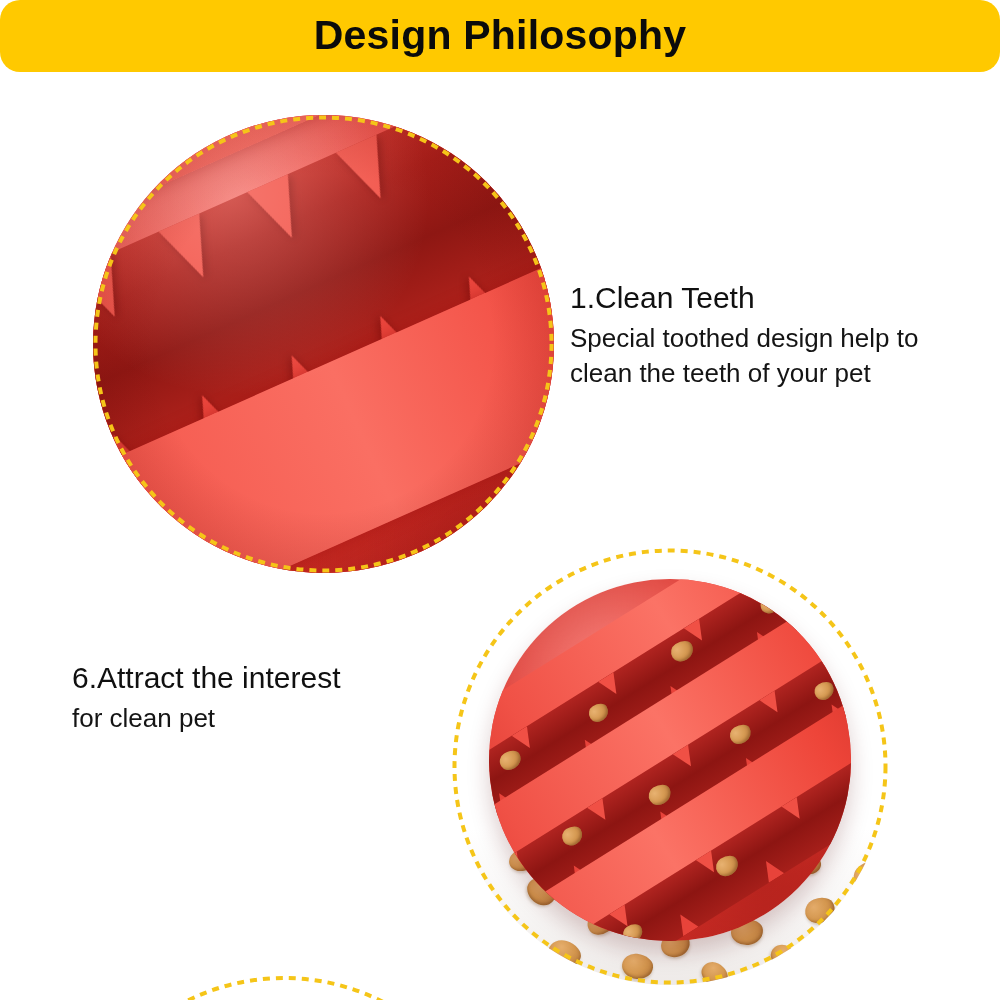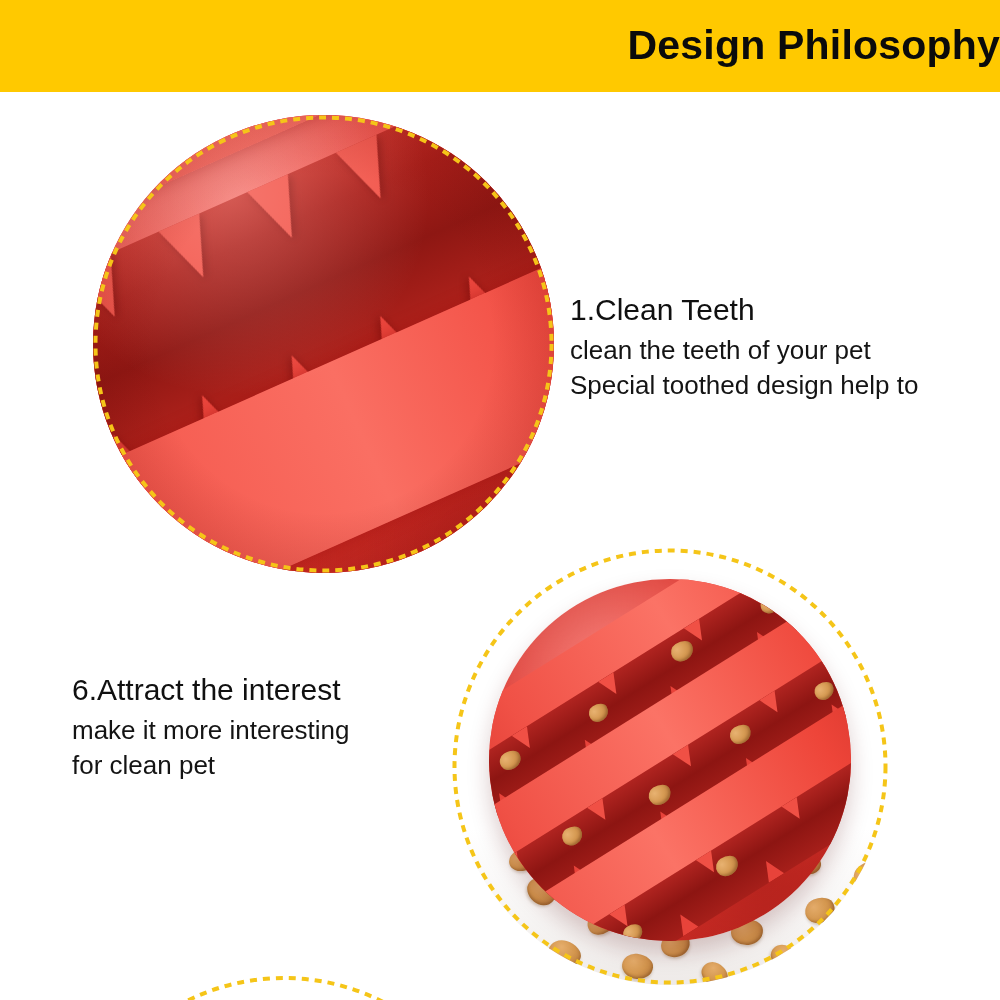--- a/index.html
+++ b/index.html
@@ -13,25 +13,26 @@
     position: relative;
     overflow: hidden;
     font-family: "Liberation Sans", sans-serif;
     -webkit-font-smoothing: antialiased;
   }
 
   
   #header-band {
     position: absolute;
     left: 0; top: 0;
-    width: 1000px; height: 92px;
+    width: 1000px; height: 72px;
     background: #ffc900;
     display: flex;
     align-items: center;
-    justify-content: flex-end;
+    justify-content: center;
+    border-radius: 20px;
   }
   #header-title {
     font-size: 41px;
     font-weight: bold;
     color: #0b0b0b;
     letter-spacing: 0.2px;
     line-height: 1;
     margin-top: -2px;
   }
 
@@ -178,21 +179,21 @@
   .mini-tooth-up { bottom: 0; border-bottom: 20px solid #e8433a; }
 
   .scatter-kib {
     position: absolute;
     border-radius: 44% 56% 48% 52% / 50% 46% 54% 50%;
     background: radial-gradient(circle at 35% 28%, #e6ae6c 0%, #d4974f 48%, #ae7035 100%);
     box-shadow: 0 2px 3px rgba(120,80,40,.28), inset -1px -2px 3px rgba(120,70,26,.45);
   }
 
   
-  .text-block { position: absolute; margin-top: 12px; }
+  .text-block { position: absolute; }
   .block-heading {
     font-size: 30px;
     color: #101010;
     line-height: 1.12;
     white-space: nowrap;
     margin: 0 0 6px 0;
     font-weight: normal;
   }
   .block-line {
     font-size: 26px;
@@ -235,22 +236,22 @@
 </div>
 
 <div class="dashed-circle" id="dash-circle-1" style="left:93px; top:115px; width:461px; height:458px;">
   <svg width="461" height="458" viewBox="0 0 461 458" aria-hidden="true">
     <ellipse cx="230.5" cy="229" rx="228" ry="226.5" fill="none" stroke="#f5c518" stroke-width="4" stroke-dasharray="7 6" stroke-linecap="butt"></ellipse>
   </svg>
 </div>
 
 <div class="text-block" id="text-clean-teeth">
   <div class="block-heading">1.Clean Teeth</div>
+  <div class="block-line">Special toothed design help to</div>
   <div class="block-line">clean the teeth of your pet</div>
-  <div class="block-line">Special toothed design help to</div>
 </div>
 
 <div class="photo-circle" id="ball-food-photo">
   <div id="food-surface"></div>
 
   <span class="scatter-kib" style="left:2%;  top:78%; width:31px; height:25px; transform:rotate(12deg);"></span>
   <span class="scatter-kib" style="left:10%; top:86%; width:27px; height:22px; transform:rotate(-24deg);"></span>
   <span class="scatter-kib" style="left:17%; top:76%; width:30px; height:24px; transform:rotate(40deg);"></span>
   <span class="scatter-kib" style="left:6%;  top:92%; width:26px; height:21px; transform:rotate(-8deg);"></span>
   <span class="scatter-kib" style="left:22%; top:90%; width:33px; height:26px; transform:rotate(18deg);"></span>
@@ -327,15 +328,14 @@
 </div>
 
 <div class="dashed-circle" id="dash-circle-3" style="left:64px; top:975px; width:440px; height:440px;">
   <svg width="440" height="440" viewBox="0 0 440 440" aria-hidden="true">
     <ellipse cx="220" cy="220" rx="217" ry="217" fill="none" stroke="#f5c518" stroke-width="4" stroke-dasharray="7 6" stroke-linecap="butt"></ellipse>
   </svg>
 </div>
 
 <div class="text-block" id="text-attract-interest">
   <div class="block-heading">6.Attract the interest</div>
-  <div class="block-line">make it more interesting</div>
   <div class="block-line">for clean pet</div>
 </div>
 
 </body></html>

